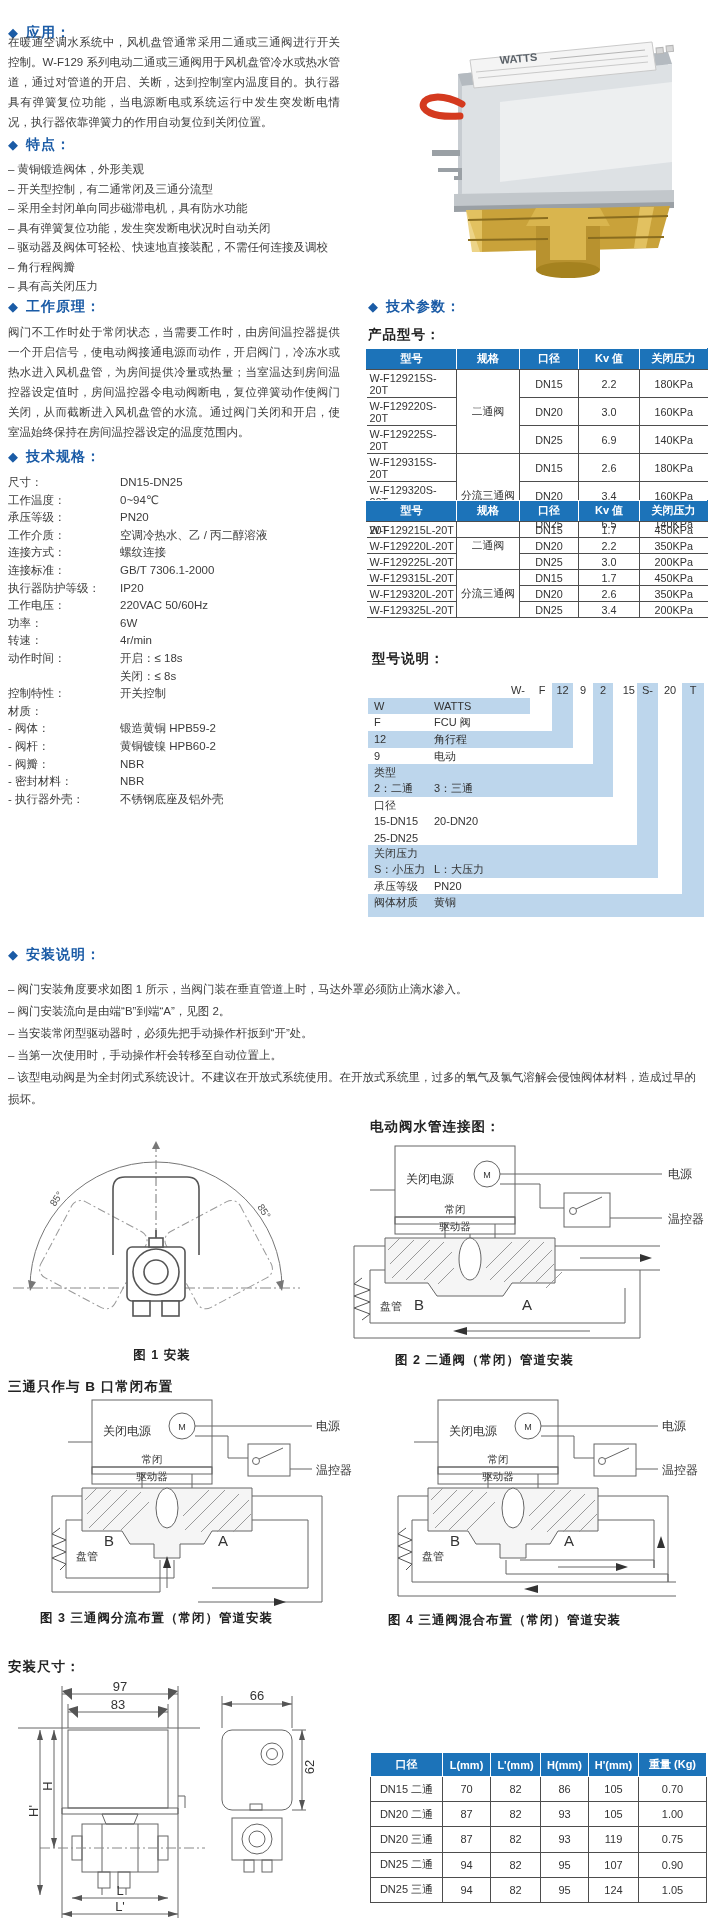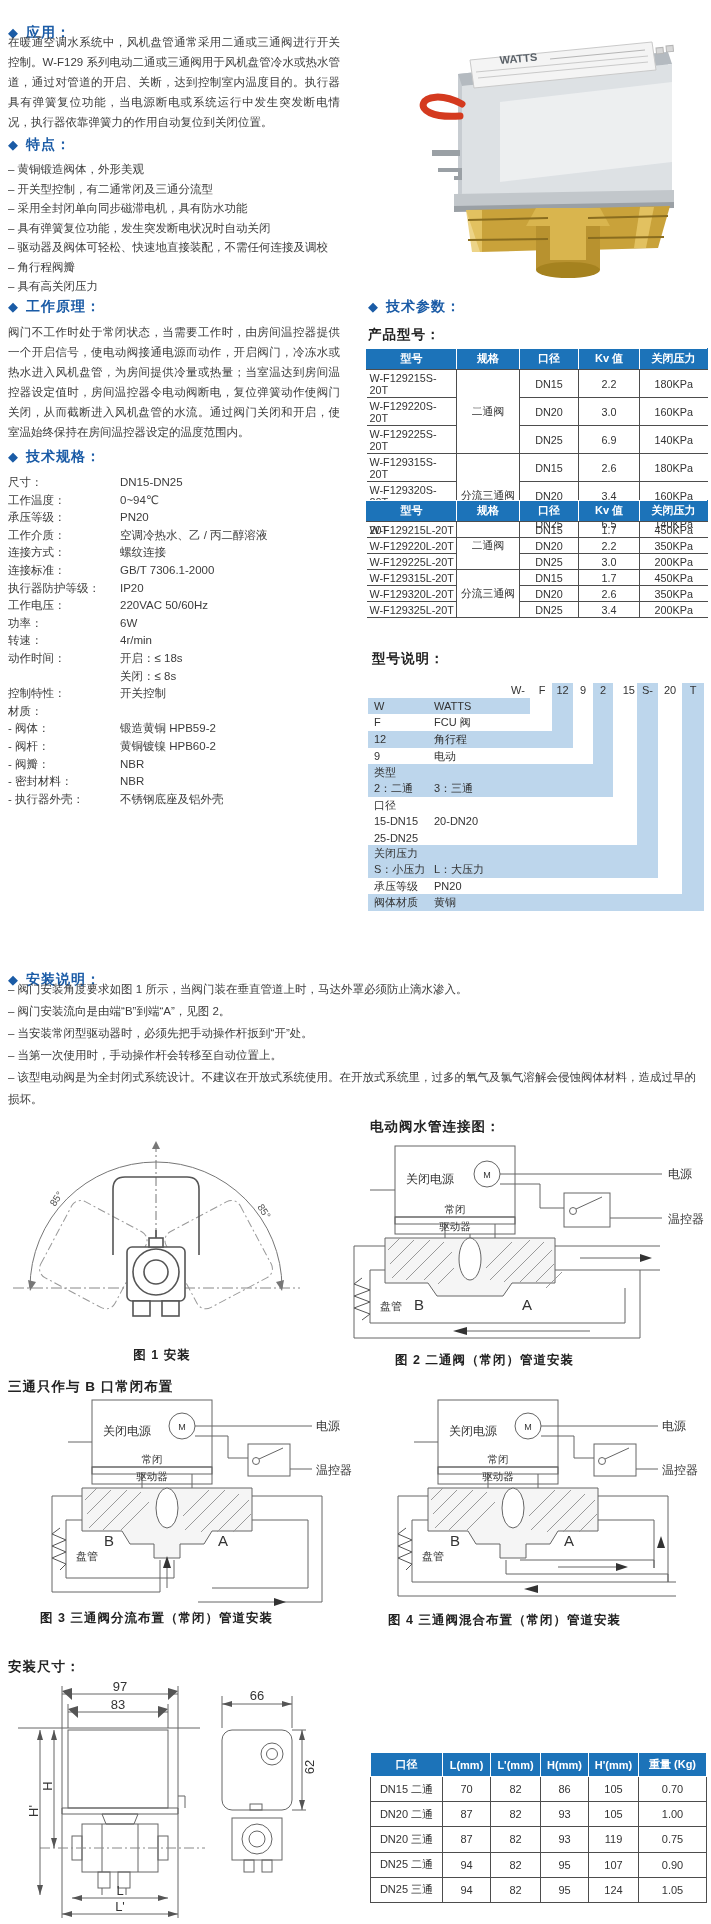--- a/index.html
+++ b/index.html
@@ -342,26 +342,26 @@
       <div class="mc-line"><span class="mc-l">15-DN15</span><span>20-DN20</span></div>
       <div class="mc-line"><span class="mc-l">25-DN25</span><span></span></div>
       </div>
     <div class="mc-band blue" style="top:162px;height:33px;width:290px;">
       <div class="mc-line"><span class="mc-l">关闭压力</span><span></span></div>
       <div class="mc-line"><span class="mc-l">S：小压力</span><span>L：大压力</span></div>
       </div>
     <div class="mc-band" style="top:195px;height:16px;width:312px;">
       <div class="mc-line"><span class="mc-l">承压等级</span><span>PN20</span></div>
       </div>
-    <div class="mc-band blue" style="top:211px;height:17px;width:336px;">
+    <div class="mc-band blue" style="top:211px;height:23px;width:336px;">
       <div class="mc-line"><span class="mc-l">阀体材质</span><span>黄铜</span></div>
       </div>
   </div>
 
-  <div class="abs sec-head" style="left:8px;top:946px;margin-top:25px;"><span class="dia">◆</span><span>安装说明：</span></div>
+  <div class="abs sec-head" style="left:8px;top:946px;"><span class="dia">◆</span><span>安装说明：</span></div>
   <ul class="abs dash-list inst-list" style="left:8px;top:978px;width:698px;">
       <li>阀门安装角度要求如图 1 所示，当阀门装在垂直管道上时，马达外罩必须防止滴水渗入。</li>
       <li>阀门安装流向是由端“B”到端“A”，见图 2。</li>
       <li>当安装常闭型驱动器时，必须先把手动操作杆扳到“开”处。</li>
       <li>当第一次使用时，手动操作杆会转移至自动位置上。</li>
       <li>该型电动阀是为全封闭式系统设计。不建议在开放式系统使用。在开放式系统里，过多的氧气及氯气溶解会侵蚀阀体材料，造成过早的损坏。</li>
     </ul>
 
   <svg class="abs" style="left:5px;top:1135px;" width="300" height="212" viewBox="0 0 300 212">
     <g stroke="#777" fill="none" stroke-width="1">

